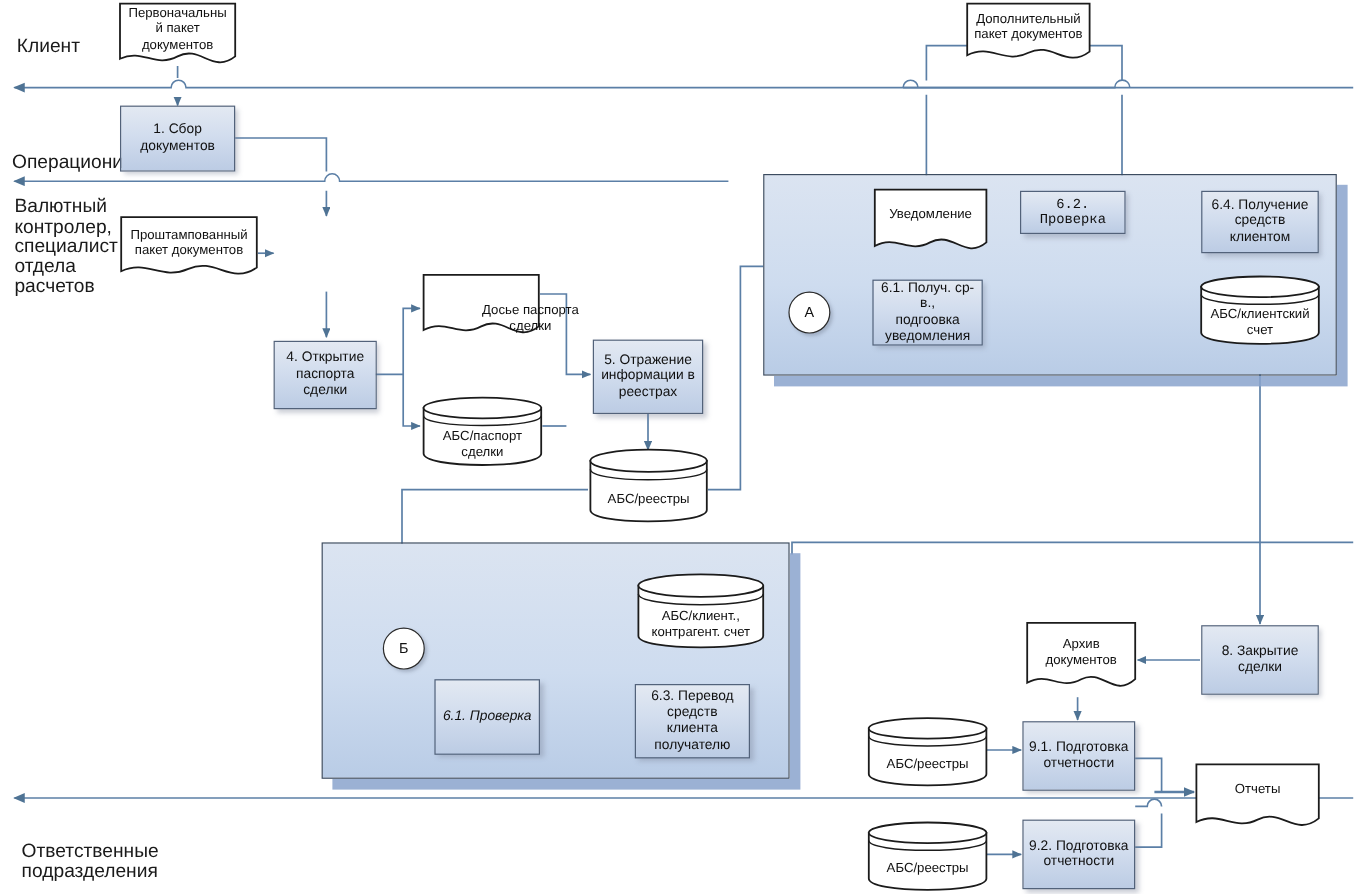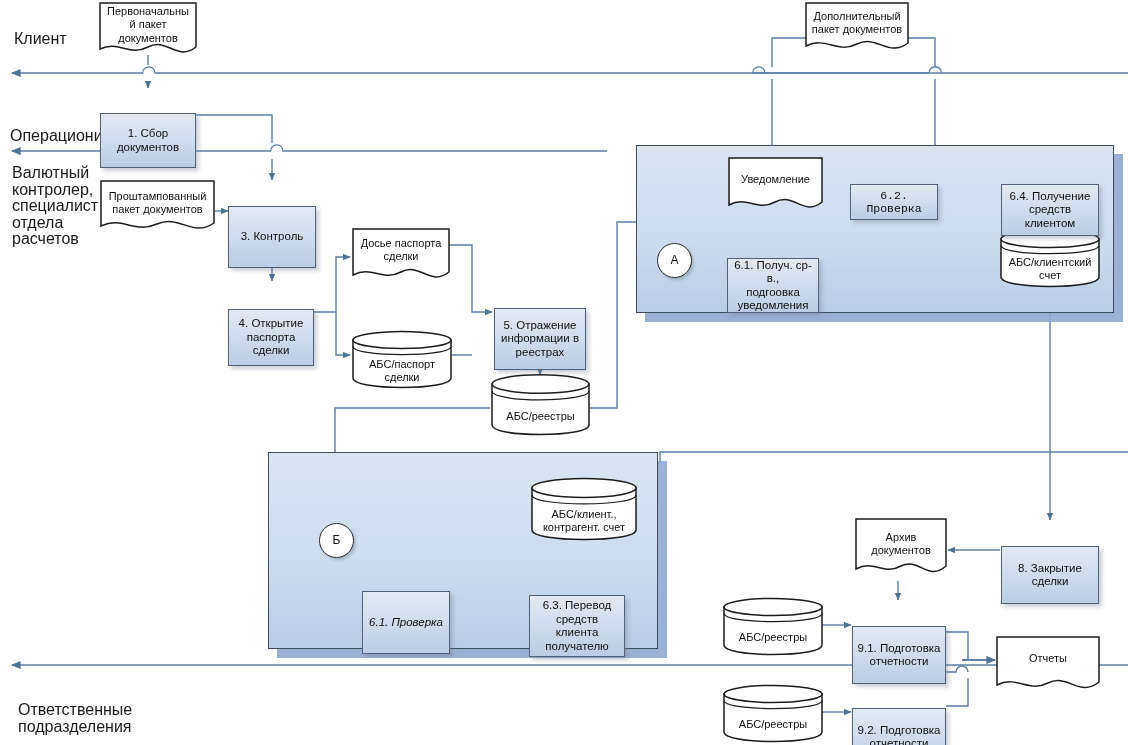--- a/index.html
+++ b/index.html
@@ -9,21 +9,21 @@
 
   .lane-label{position:absolute;color:#1a1a1a;font-size:16px;line-height:16.5px;white-space:pre-line;}
 
   .node{position:absolute;box-sizing:border-box;display:flex;align-items:center;
         justify-content:center;text-align:center;color:#101010;font-size:11.5px;
         line-height:13.5px;padding:2px 4px;}
 
   
   .proc{border:1px solid #52627a;
         background:linear-gradient(to bottom,#e3e9f2 0%,#d2ddee 45%,#bccce4 100%);
-        box-shadow:3px 3px 4px rgba(120,130,150,.38);margin-top:25px;}
+        box-shadow:3px 3px 4px rgba(120,130,150,.38);}
 
   
   .panel{position:absolute;box-sizing:border-box;border:1px solid #3c4c60;
          background:linear-gradient(to bottom,#dbe4f1 0%,#cedcef 55%,#b9cce6 100%);
          box-shadow:9px 9px 0 0 rgba(138,163,204,.85);}
 
   
   .circ{border-radius:50%;border:1.5px solid #2b2b2b;background:#fff;
         box-shadow:2px 2px 3px rgba(120,130,150,.45);font-size:12px;}
 
@@ -142,21 +142,21 @@
       <path d="M1,1 L114,1 L114,43 C92,58 80,34 57,44 C34,54 23,36 1,46 Z" fill="#ffffff" stroke="#1b1b1b" stroke-width="1.5"></path>
     </svg>
     <div class="cap" style="top:7px;height:32px;white-space:pre-line;">Проштампованный
 пакет документов</div>
   </div>
 
   <div class="shapewrap" style="left:352px;top:228px;width:98px;height:56px;">
     <svg width="98" height="56" viewBox="0 0 98 56" preserveAspectRatio="none">
       <path d="M1,1 L97,1 L97,44 C78,59 68,34 49,44 C30,54 20,37 1,47 Z" fill="#ffffff" stroke="#1b1b1b" stroke-width="1.5"></path>
     </svg>
-    <div class="cap" style="top:6px;height:32px;white-space:pre-line;">Досье паспорта
+    <div class="cap" style="top:22px;height:32px;white-space:pre-line;padding-left:41px;">Досье паспорта
 сделки</div>
   </div>
 
   <div class="shapewrap" style="left:728px;top:157px;width:95px;height:58px;">
     <svg width="95" height="58" viewBox="0 0 95 58" preserveAspectRatio="none">
       <path d="M1,1 L94,1 L94,45 C76,60 66,35 47,45 C29,55 19,38 1,48 Z" fill="#ffffff" stroke="#1b1b1b" stroke-width="1.5"></path>
     </svg>
     <div class="cap" style="top:14px;height:18px;white-space:pre-line;">Уведомление</div>
   </div>
 
@@ -228,21 +228,20 @@
       <path d="M1,10 L1,48 C1,54 23,57.5 50,57.5 C77,57.5 99,54 99,48 L99,10 Z" fill="#ffffff" stroke="#1b1b1b" stroke-width="1.5"></path>
       <ellipse cx="50" cy="10" rx="49" ry="8.6" fill="#ffffff" stroke="#1b1b1b" stroke-width="1.5"></ellipse>
       <path d="M1,16.5 C1,21.5 23,24.6 50,24.6 C77,24.6 99,21.5 99,16.5" fill="none" stroke="#1b1b1b" stroke-width="1.2"></path>
     </svg>
     <div class="cap" style="top:33px;height:16px;white-space:pre-line;">АБС/реестры</div>
   </div>
 
   <div class="node proc" style="left:100px;top:88px;width:96px;height:55px;white-space:pre-line;">1. Сбор
 документов</div>
 
-  <div class="node proc" style="left:228px;top:181px;width:88px;height:62px;white-space:pre-line;">3. Контроль</div>
 
   <div class="node proc" style="left:228px;top:284px;width:86px;height:57px;white-space:pre-line;">4. Открытие
 паспорта сделки</div>
 
   <div class="node proc" style="left:494px;top:283px;width:92px;height:62px;white-space:pre-line;">5. Отражение
 информации в
 реестрах</div>
 
   <div class="node proc" style="left:727px;top:233px;width:92px;height:55px;white-space:pre-line;">6.1. Получ. ср-в.,
 подгоовка

